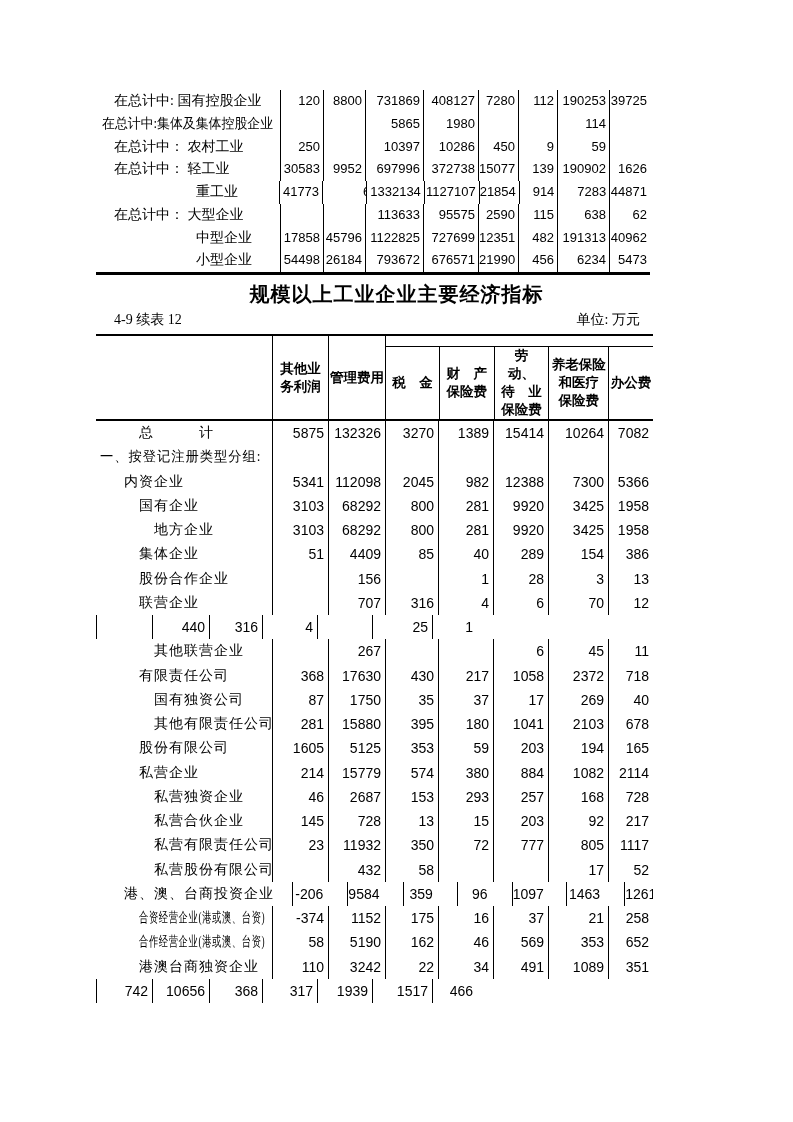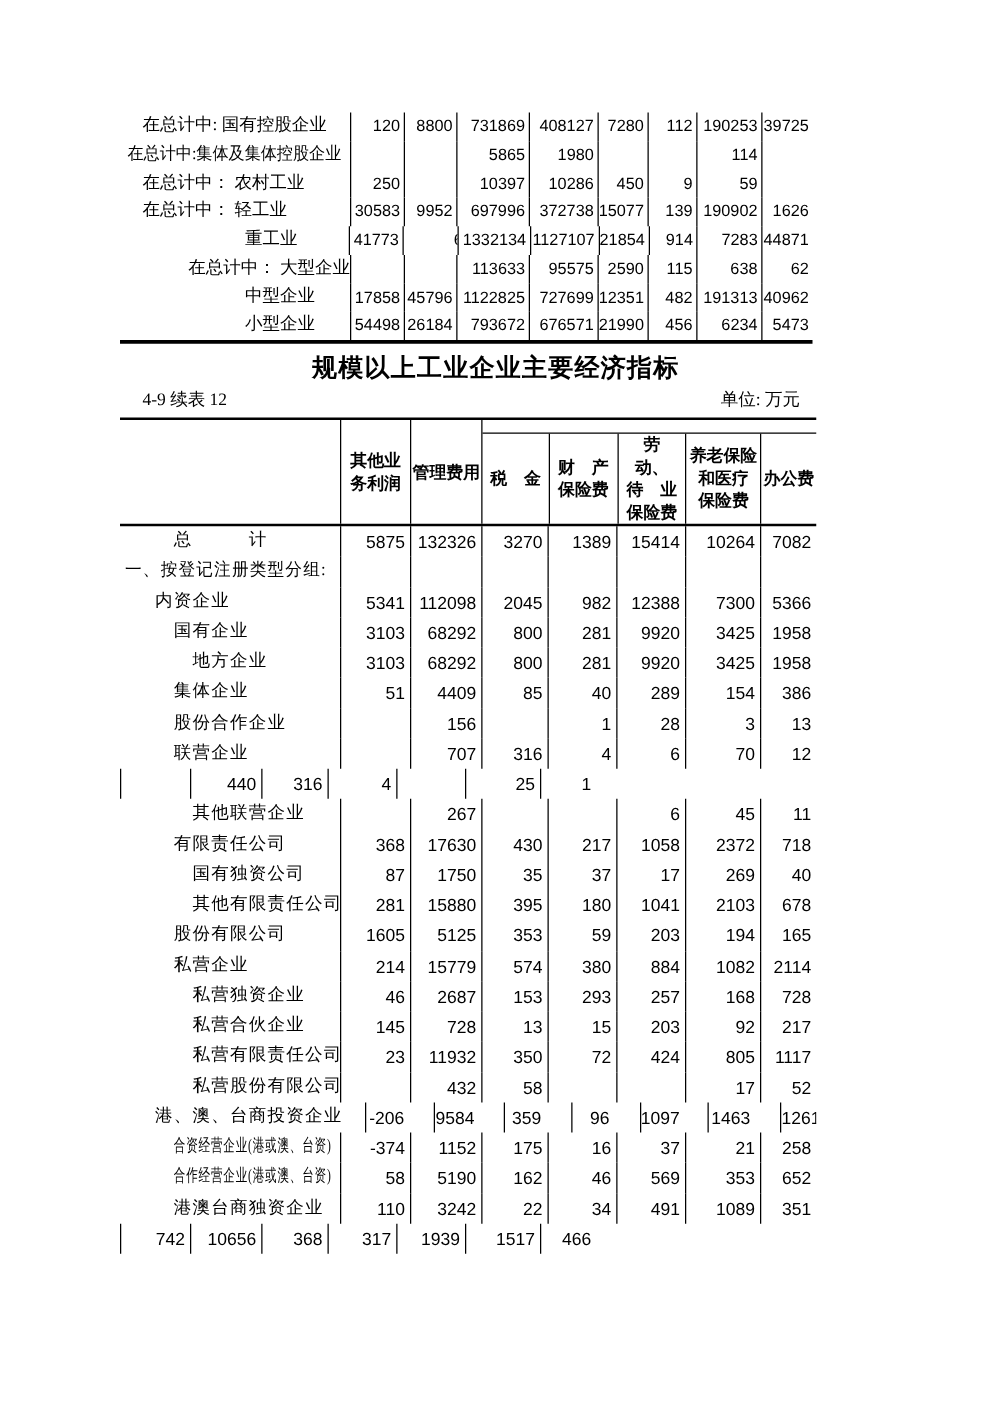--- a/index.html
+++ b/index.html
@@ -98,21 +98,21 @@
           <div class="vcell" style="width: 43px;">41773</div>
           <div class="vcell" style="width: 42px; padding-left: 40px;">62028</div>
           <div class="vcell" style="width: 58px;">1332134</div>
           <div class="vcell" style="width: 55px;">1127107</div>
           <div class="vcell" style="width: 40px;">21854</div>
           <div class="vcell" style="width: 39px;">914</div>
           <div class="vcell" style="width: 52px;">7283</div>
           <div class="vcell" style="width: 41px;">44871</div>
         </div>
         <div class="trow toprow" style="height: 22.75px; line-height: 22.75px;">
-          <div class="lcell" style="width: 184px; text-align: right;"><span style="margin-left: 18px;">在总计中： 大型企业</span></div>
+          <div class="lcell" style="width: 184px;"><span style="margin-left: 18px;">在总计中： 大型企业</span></div>
           <div class="vcell" style="width: 43px;"></div>
           <div class="vcell" style="width: 42px;"></div>
           <div class="vcell" style="width: 58px;">113633</div>
           <div class="vcell" style="width: 55px;">95575</div>
           <div class="vcell" style="width: 40px;">2590</div>
           <div class="vcell" style="width: 39px;">115</div>
           <div class="vcell" style="width: 52px;">638</div>
           <div class="vcell" style="width: 41px;">62</div>
         </div>
         <div class="trow toprow" style="height: 22.75px; line-height: 22.75px;">
@@ -335,21 +335,21 @@
           <div class="vcell" style="width: 55px;">203</div>
           <div class="vcell" style="width: 60px;">92</div>
           <div class="vcell" style="width: 45px;">217</div>
         </div>
         <div class="trow mainrow" style="height: 24.25px; line-height: 24.25px;">
           <div class="lcell" style="width: 176px;"><span style="margin-left: 58px;">私营有限责任公司</span></div>
           <div class="vcell" style="width: 56px;">23</div>
           <div class="vcell" style="width: 57px;">11932</div>
           <div class="vcell" style="width: 53px;">350</div>
           <div class="vcell" style="width: 55px;">72</div>
-          <div class="vcell" style="width: 55px;">424</div>
+          <div class="vcell" style="width: 55px;">777</div>
           <div class="vcell" style="width: 60px;">805</div>
           <div class="vcell" style="width: 45px;">1117</div>
         </div>
         <div class="trow mainrow" style="height: 24.25px; line-height: 24.25px;">
           <div class="lcell" style="width: 176px;"><span style="margin-left: 58px;">私营股份有限公司</span></div>
           <div class="vcell" style="width: 56px;"></div>
           <div class="vcell" style="width: 57px;">432</div>
           <div class="vcell" style="width: 53px;">58</div>
           <div class="vcell" style="width: 55px;"></div>
           <div class="vcell" style="width: 55px;"></div>

